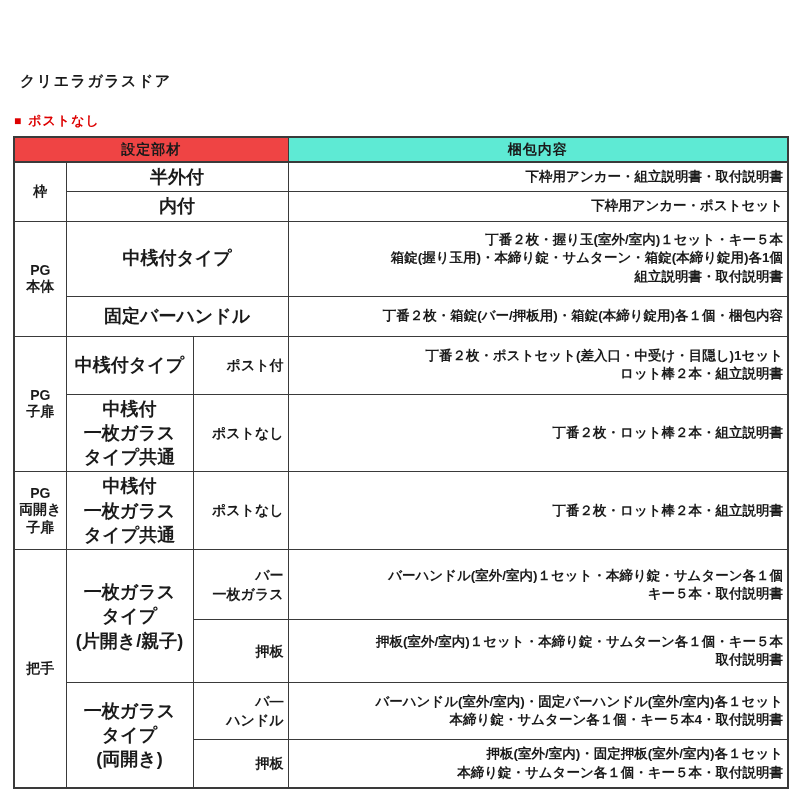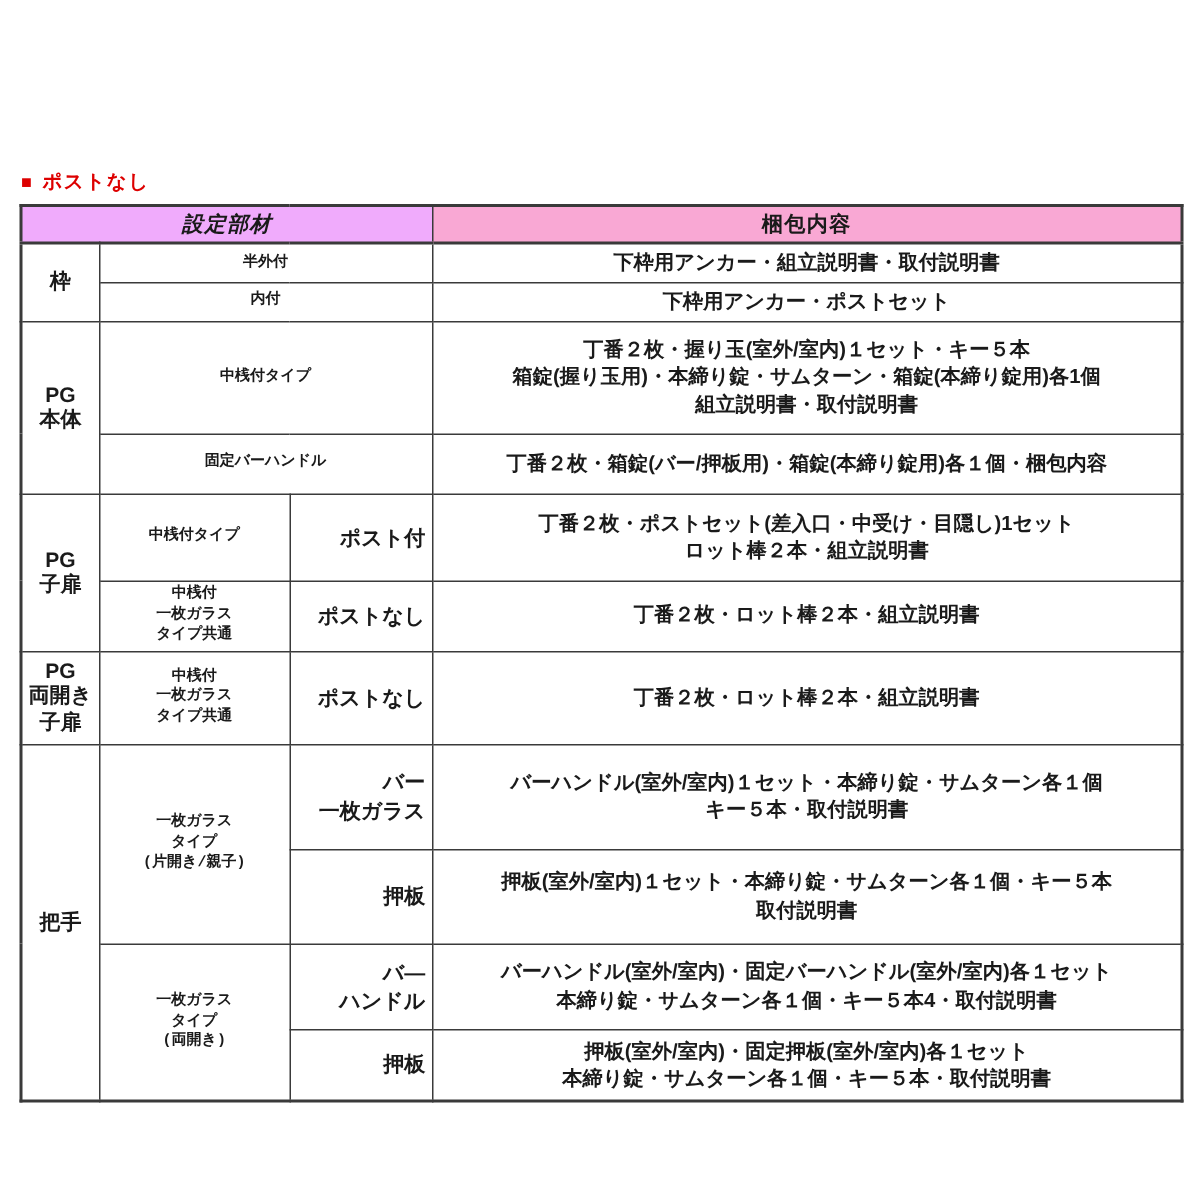--- a/index.html
+++ b/index.html
@@ -42,46 +42,47 @@
     vertical-align:middle;
   }
   .packing thead th {
     background:#fbe5d2;
     font-size:14px;
     text-align:center;
     border-bottom:2px solid #3a3a3a;
     letter-spacing:1px;
   }
   .cell-group  { text-align:center; font-size:14px; background:#fff; }
-  .cell-type   { text-align:center; font-size:10px; line-height:1.35;font-family:Liberation Mono, monospace; }
+  .cell-type   { text-align:center; font-size:18px; line-height:1.35; }
   .cell-sub    { text-align:right; font-size:14px; line-height:1.35; }
-  .cell-content{ text-align:center; font-size:13.5px; line-height:1.35; padding-left:9px; padding-right:6px; }
+  .cell-content{ text-align:right; font-size:13.5px; line-height:1.35; padding-left:9px; padding-right:6px; }
 </style>
 </head>
 <body>
 
 <div class="top">
+  <div class="product-name">クリエラガラスドア</div>
 </div>
 
 <div class="legend" style="color: rgb(221, 0, 0);">
   <span class="sq">■</span>
   <span>ポストなし</span>
 </div>
 
 <table class="packing">
   <colgroup>
     <col style="width:52px">
     <col style="width:127px">
     <col style="width:95px">
     <col style="width:500px">
   </colgroup>
   <thead>
     <tr style="height:25px">
-      <th colspan="3" style="background: #f0abfc; font-style: italic;">設定部材</th>
-      <th style="background: #f9a8d4;">梱包内容</th>
+      <th colspan="3" style="background: #ef4444;">設定部材</th>
+      <th style="background: #5eead4;">梱包内容</th>
     </tr>
   </thead>
   <tbody>
     <tr style="height:26px">
       <td class="cell-group" rowspan="2">枠</td>
       <td class="cell-type" colspan="2">半外付</td>
       <td class="cell-content">下枠用アンカー・組立説明書・取付説明書</td>
     </tr>
     <tr style="height:26px">
       <td class="cell-type" colspan="2">内付</td>

